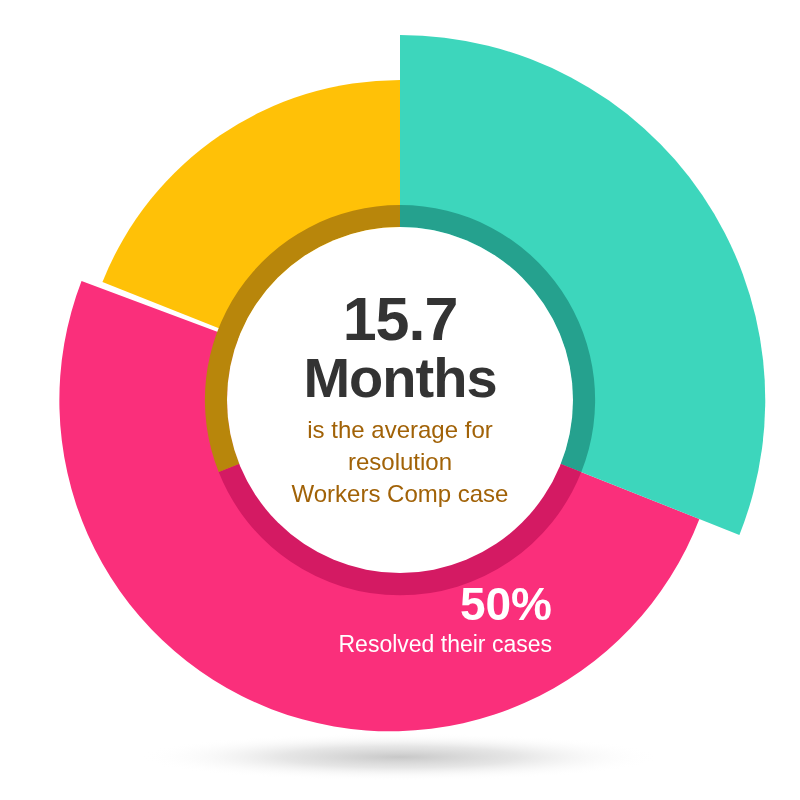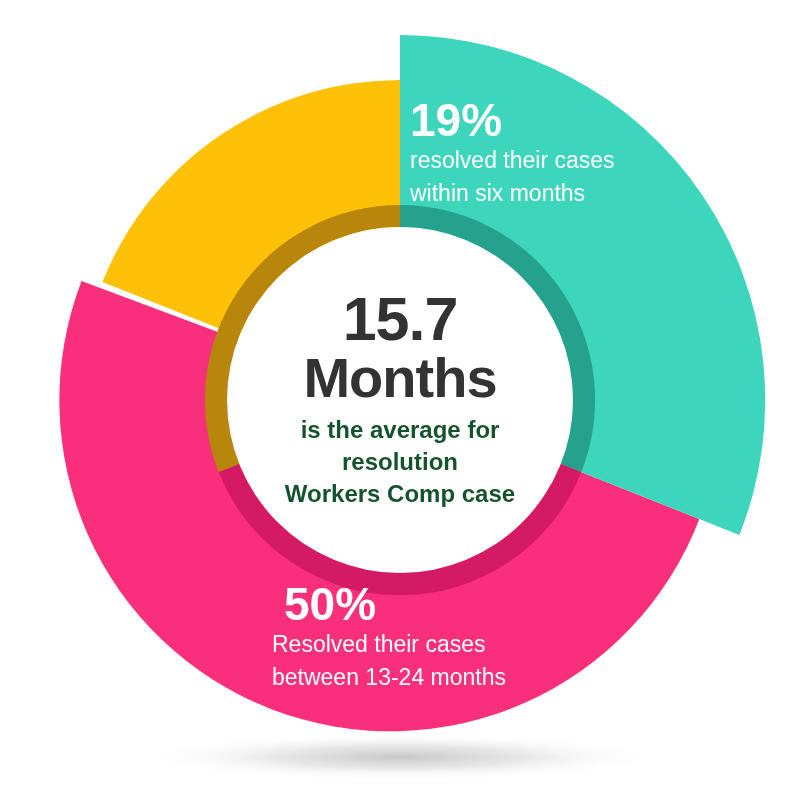--- a/index.html
+++ b/index.html
@@ -46,22 +46,22 @@
   .center-unit {
     font-size: 56px;
     font-weight: 700;
     color: #333333;
     line-height: 1.02;
     letter-spacing: -1px;
   }
   .center-desc {
     margin-top: 8px;
     font-size: 24px;
-    font-weight: 700;
-    color: #14532d;
+    font-weight: 400;
+    color: #a16207;
     line-height: 1.32;
   }
   .seg-label {
     position: absolute;
     color: #ffffff;
     pointer-events: none;
   }
   .seg-pct {
     font-size: 46px;
     font-weight: 700;
@@ -73,24 +73,24 @@
     font-weight: 400;
     line-height: 1.42;
   }
   #label-teal {
     left: 410px;
     top: 96px;
     width: 260px;
     text-align: left;
   }
   #label-pink {
-    left: 272px;
+    left: 252px;
     top: 580px;
     width: 300px;
-    text-align: left;
+    text-align: right;
   }
   #label-pink .seg-pct { padding-left: 12px; }
 </style>
 </head>
 <body>
 
 <div id="infographic">
 
   <svg id="donut-svg" viewBox="0 0 800 800">
     <defs>
@@ -143,25 +143,19 @@
   <div class="center-block">
     <div class="center-value">15.7</div>
     <div class="center-unit">Months</div>
     <div class="center-desc">
       <div>is the average for</div>
       <div>resolution</div>
       <div>Workers Comp case</div>
     </div>
   </div>
 
-  <div class="seg-label" id="label-teal">
-    <div class="seg-pct">19%</div>
-    <div class="seg-line">resolved their cases</div>
-    <div class="seg-line">within six months</div>
-  </div>
 
   <div class="seg-label" id="label-pink">
     <div class="seg-pct">50%</div>
     <div class="seg-line">Resolved their cases</div>
-    <div class="seg-line">between 13-24 months</div>
   </div>
 
 </div>
 
 </body></html>

